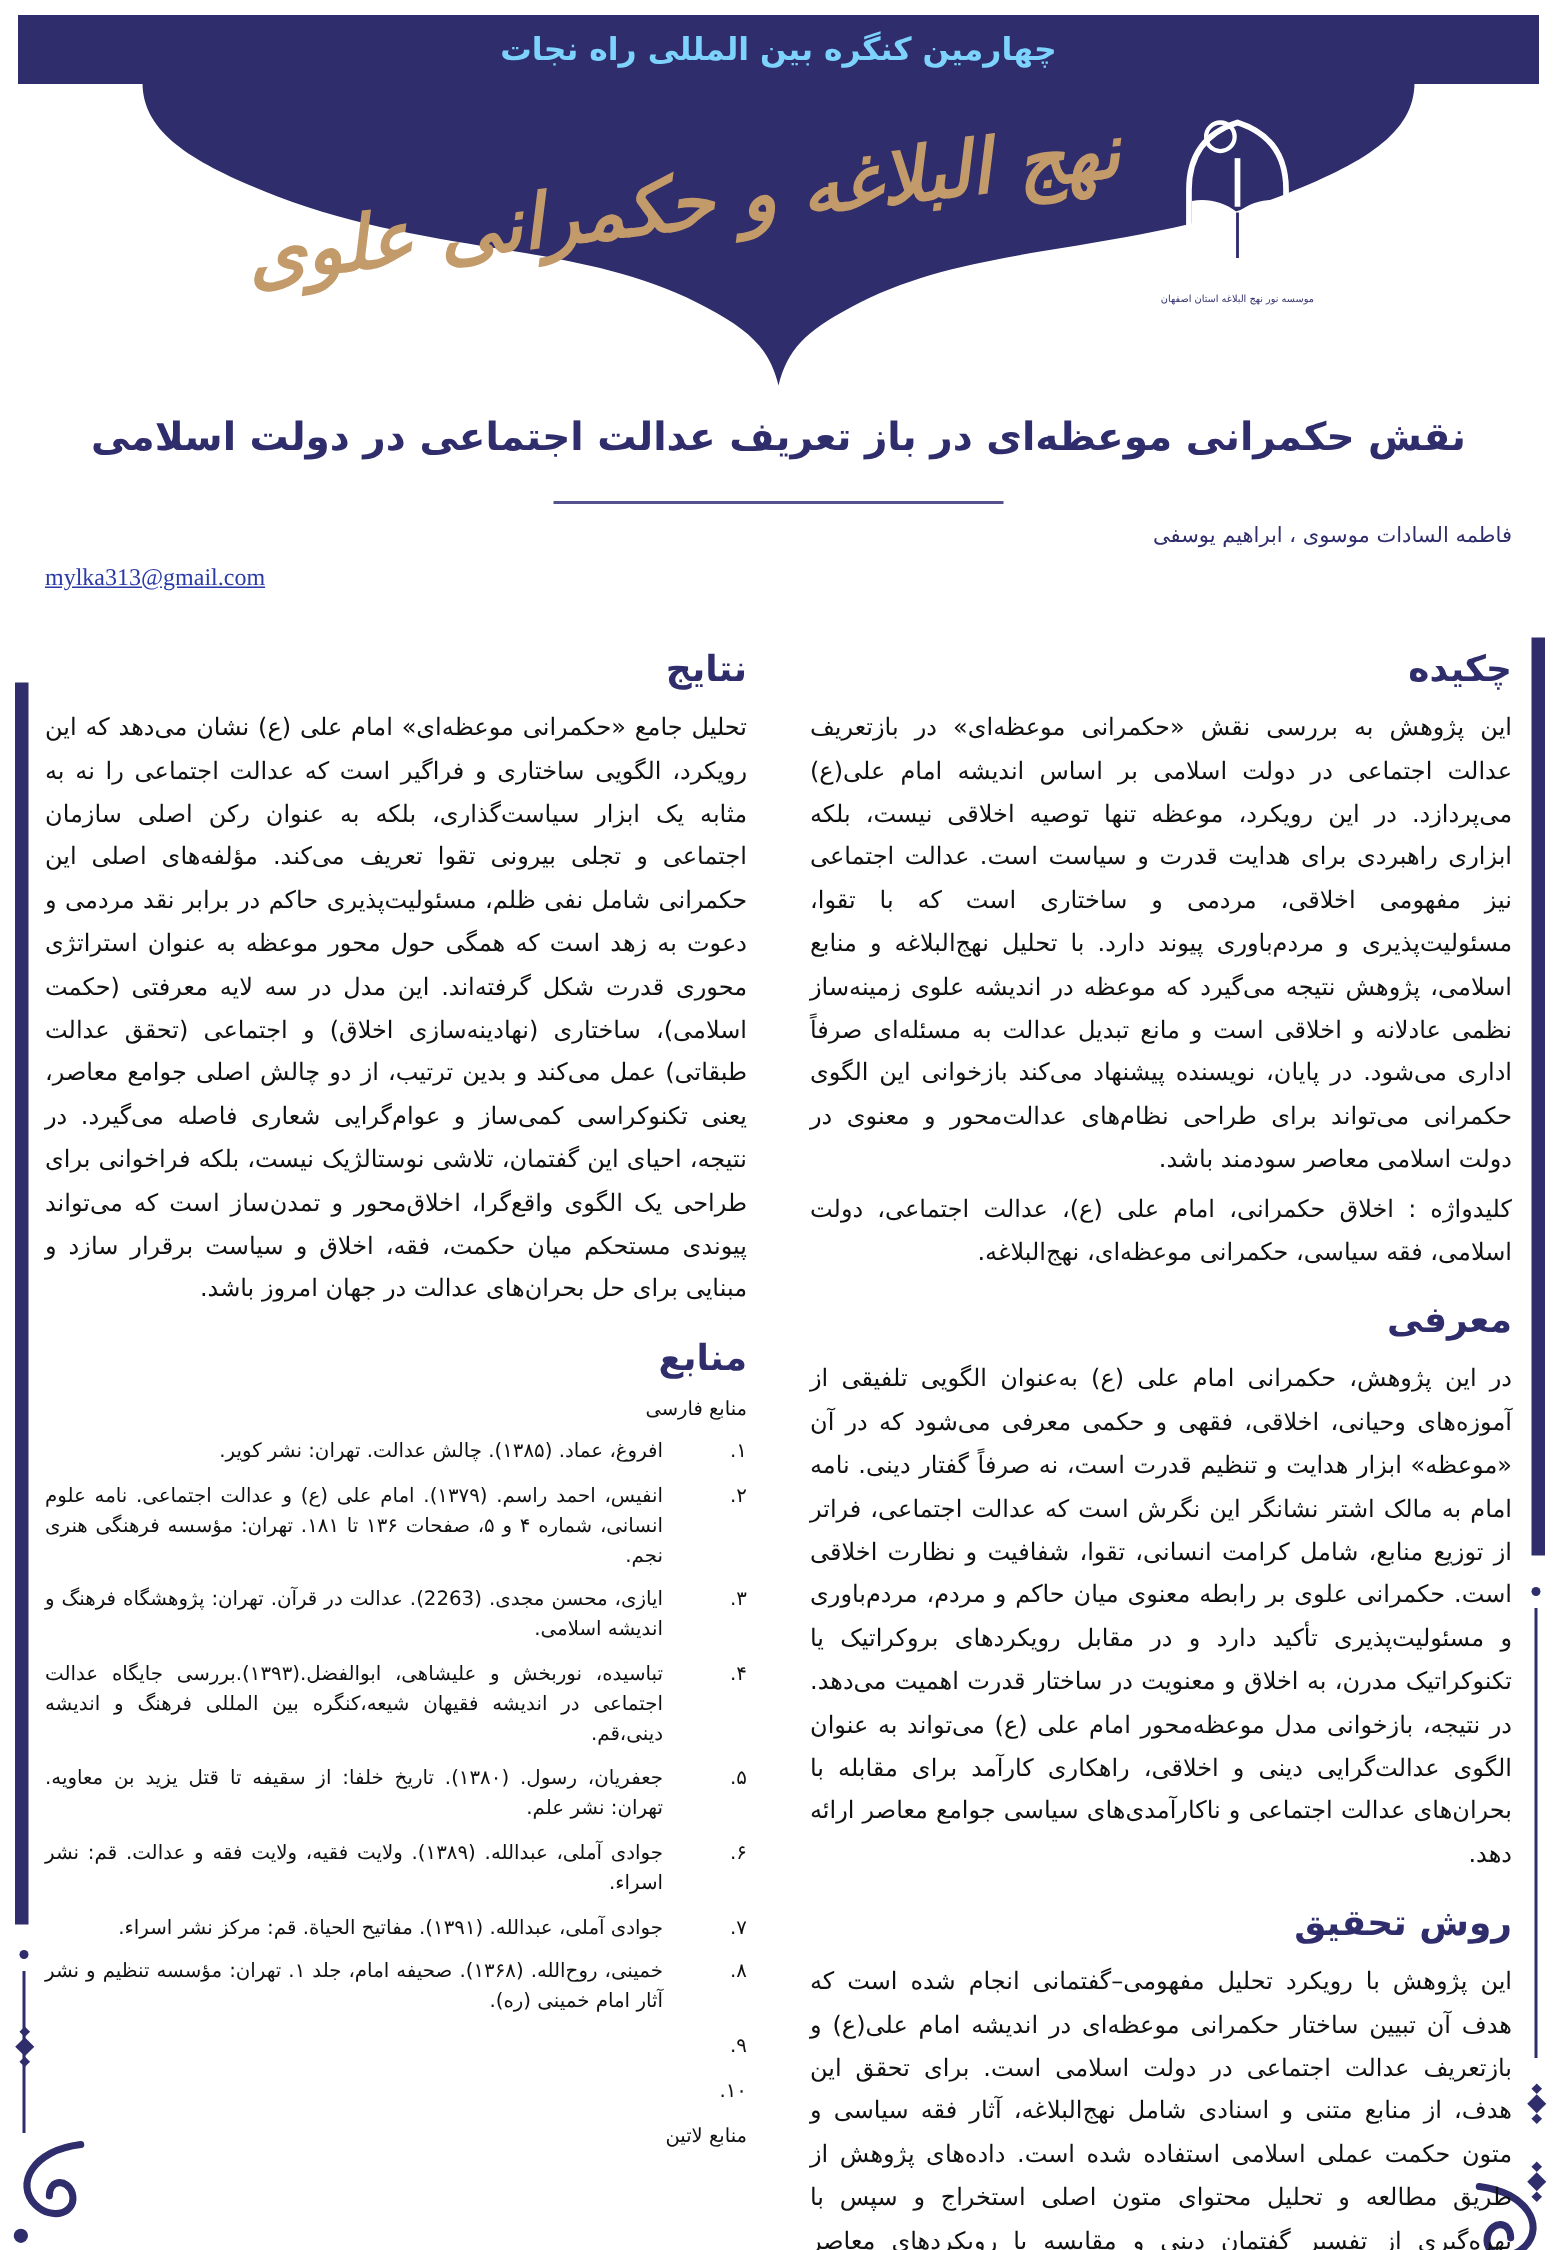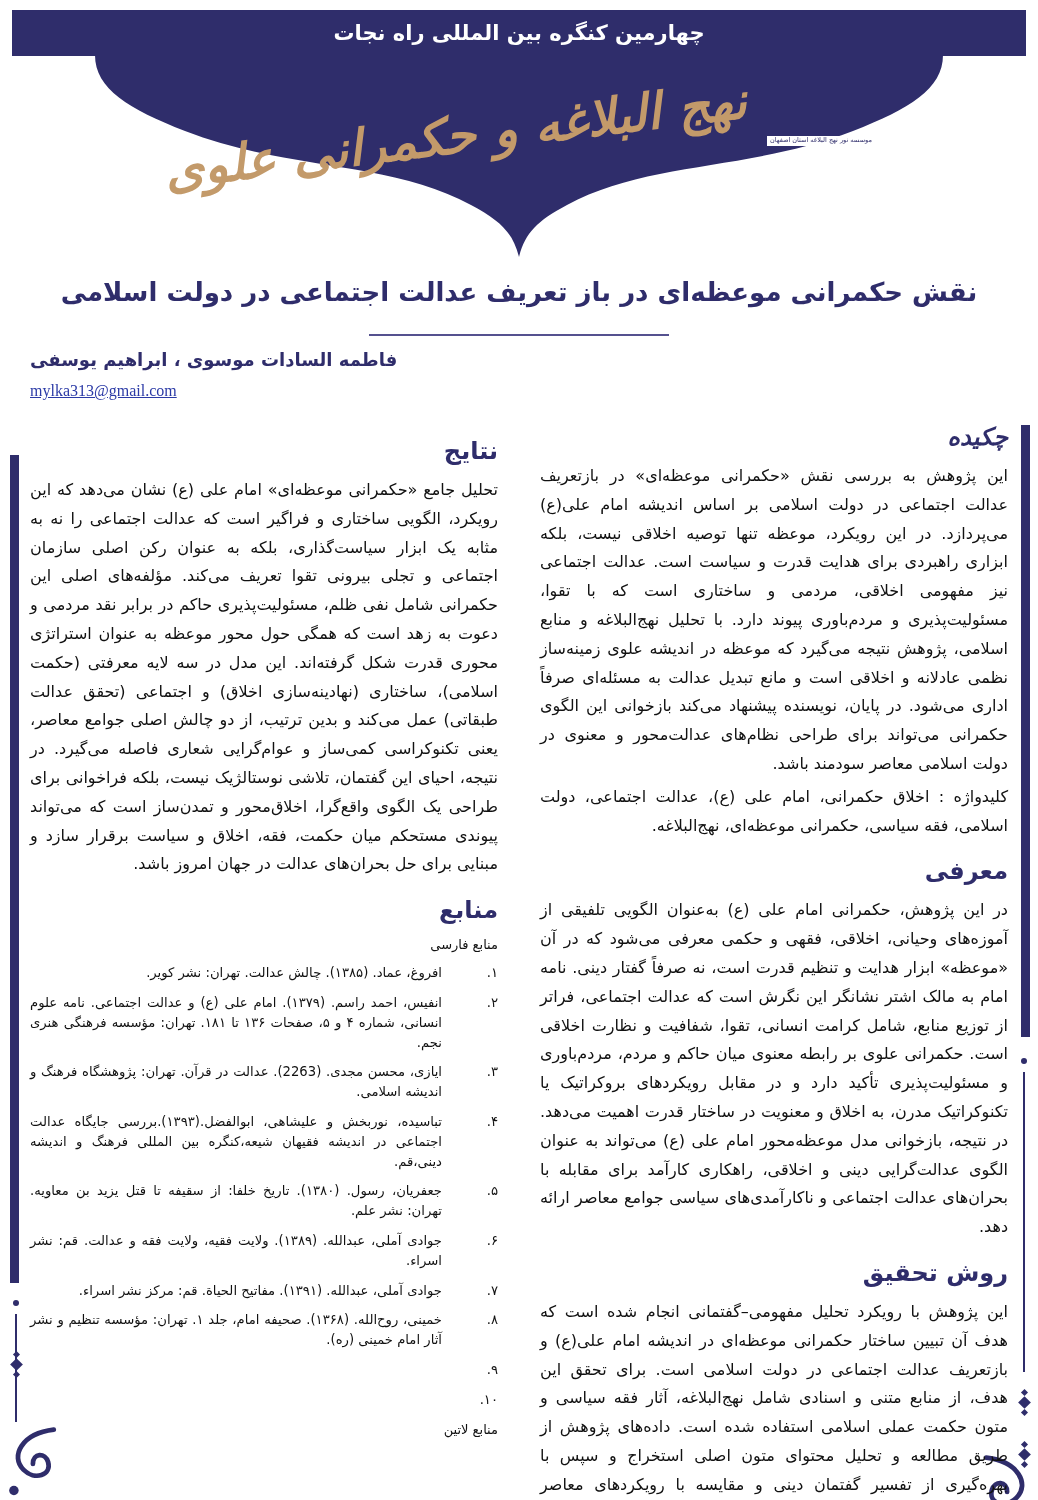--- a/index.html
+++ b/index.html
@@ -12,44 +12,44 @@
   body{background:#888;margin:0;font-family:"DejaVu Sans",sans-serif;}
   .page{
     width:1038px;height:1500px;position:relative;background:#ffffff;
     margin:0 auto;overflow:hidden;direction:rtl;color:var(--ink);
   }
   
   .top-band{
     position:absolute;top:10px;left:12px;right:12px;height:46px;
     background:var(--navy);display:flex;align-items:center;justify-content:center;
   }
-  .congress-title{color:#ffffff;font-weight:bold;font-size:21px;letter-spacing:.5px;}
+  .congress-title{color:#7dd3fc;font-weight:bold;font-size:21px;letter-spacing:.5px;}
   .dome{position:absolute;top:55px;left:50%;transform:translateX(-50%);width:860px;height:204px;}
   .dome .shape{position:absolute;inset:0;width:100%;height:100%;}
   .dome-content{
     position:absolute;inset:0;display:flex;align-items:center;justify-content:center;
     gap:26px;padding-bottom:34px;direction:rtl;
   }
   .calligraphy{
     color:var(--gold);font-size:50px;font-weight:bold;font-style:italic;
     transform:rotate(-7deg) translateY(-4px);white-space:nowrap;line-height:1;
   }
-  .logo{width:100px;display:flex;flex-direction:row;align-items:center;text-align:right;}
+  .logo{width:100px;display:flex;flex-direction:column;align-items:center;text-align:right;}
   .logo-caption{
     background:#fff;color:var(--navy);font-size:6.5px;line-height:1.2;
     padding:1px 3px;margin-top:2px;white-space:nowrap;
   }
   
   .main{position:absolute;top:262px;left:30px;right:30px;}
   .paper-title{
     text-align:center;color:var(--navy);font-weight:bold;font-size:26px;
     margin-top:14px;line-height:1.3;
   }
   .sep{width:300px;height:2px;background:#55518f;margin:24px auto 13px;}
-  .authors{text-align:left;color:var(--navy);font-weight:bold;font-size:18px;}
+  .authors{text-align:right;color:var(--navy);font-weight:normal;font-size:14px;}
   .emails{margin-top:9px;font-family:"Liberation Serif",serif;font-size:16px;direction:ltr;}
   .emails a{color:var(--link);display:block;line-height:1.45;text-decoration:underline;}
   
   .columns{display:grid;grid-template-columns:1fr 1fr;column-gap:42px;margin-top:18px;}
   h2.sec{color:var(--navy);font-size:24px;font-weight:bold;margin:17px 0 11px;}
   p.body{font-size:16px;line-height:1.8;text-align:justify;margin:0 0 4px;}
   .refs-label{font-size:13px;margin:13px 0 11px;}
   .ref-row{display:flex;font-size:13.2px;line-height:1.5;margin-bottom:10px;}
   .ref-row .num{flex:0 0 56px;}
   .ref-row .txt{flex:1;text-align:justify;}
@@ -133,21 +133,21 @@
     <h1 class="paper-title">نقش حکمرانی موعظه‌ای در باز تعریف عدالت اجتماعی در دولت اسلامی</h1>
     <div class="sep"></div>
     <div class="authors">فاطمه السادات موسوی ،  ابراهیم یوسفی</div>
     <div class="emails">
       <a href="#">mylka313@gmail.com</a>
     </div>
 
     <div class="columns">
 
       <div class="col">
-        <h2 class="sec" style="margin-top:3px;font-style:italic;">چکیده</h2>
+        <h2 class="sec" style="margin-top:17px;">چکیده</h2>
         <p class="body">این پژوهش به بررسی نقش «حکمرانی موعظه‌ای» در بازتعریف عدالت اجتماعی در دولت اسلامی بر اساس اندیشه امام علی(ع) می‌پردازد. در این رویکرد، موعظه تنها توصیه اخلاقی نیست، بلکه ابزاری راهبردی برای هدایت قدرت و سیاست است. عدالت اجتماعی نیز مفهومی اخلاقی، مردمی و ساختاری است که با تقوا، مسئولیت‌پذیری و مردم‌باوری پیوند دارد. با تحلیل نهج‌البلاغه و منابع اسلامی، پژوهش نتیجه می‌گیرد که موعظه در اندیشه علوی زمینه‌ساز نظمی عادلانه و اخلاقی است و مانع تبدیل عدالت به مسئله‌ای صرفاً اداری می‌شود. در پایان، نویسنده پیشنهاد می‌کند بازخوانی این الگوی حکمرانی می‌تواند برای طراحی نظام‌های عدالت‌محور و معنوی در دولت اسلامی معاصر سودمند باشد.</p>
         <p class="body">کلیدواژه :  اخلاق حکمرانی، امام علی (ع)، عدالت اجتماعی، دولت اسلامی، فقه سیاسی، حکمرانی موعظه‌ای، نهج‌البلاغه.</p>
 
         <h2 class="sec">معرفی</h2>
         <p class="body">در این پژوهش، حکمرانی امام علی (ع) به‌عنوان الگویی تلفیقی از آموزه‌های وحیانی، اخلاقی، فقهی و حکمی معرفی می‌شود که در آن «موعظه» ابزار هدایت و تنظیم قدرت است، نه صرفاً گفتار دینی. نامه امام به مالک اشتر نشانگر این نگرش است که عدالت اجتماعی، فراتر از توزیع منابع، شامل کرامت انسانی، تقوا، شفافیت و نظارت اخلاقی است. حکمرانی علوی بر رابطه معنوی میان حاکم و مردم، مردم‌باوری و مسئولیت‌پذیری تأکید دارد و در مقابل رویکردهای بروکراتیک یا تکنوکراتیک مدرن، به اخلاق و معنویت در ساختار قدرت اهمیت می‌دهد. در نتیجه، بازخوانی مدل موعظه‌محور امام علی (ع) می‌تواند به عنوان الگوی عدالت‌گرایی دینی و اخلاقی، راهکاری کارآمد برای مقابله با بحران‌های عدالت اجتماعی و ناکارآمدی‌های سیاسی جوامع معاصر ارائه دهد.</p>
 
         <h2 class="sec">روش تحقیق</h2>
         <p class="body">این پژوهش با رویکرد تحلیل مفهومی–گفتمانی انجام شده است که هدف آن تبیین ساختار حکمرانی موعظه‌ای در اندیشه امام علی(ع) و بازتعریف عدالت اجتماعی در دولت اسلامی است. برای تحقق این هدف، از منابع متنی و اسنادی شامل نهج‌البلاغه، آثار فقه سیاسی و متون حکمت عملی اسلامی استفاده شده است. داده‌های پژوهش از طریق مطالعه و تحلیل محتوای متون اصلی استخراج و سپس با بهره‌گیری از تفسیر گفتمان دینی و مقایسه با رویکردهای معاصر حکمرانی مورد بررسی قرار گرفته‌اند. تأکید روش بر درک معنای ضمنی و ساختاری مفاهیمی مانند موعظه، عدالت، تقوا، شفافیت و پاسخ‌گویی بوده و تلاش شده است با تحلیل نقش این عناصر در ساماندهی قدرت، الگوی نظری حکمرانی عدالت‌محور و موعظه‌گرا تدوین گردد.</p>
       </div>
 

